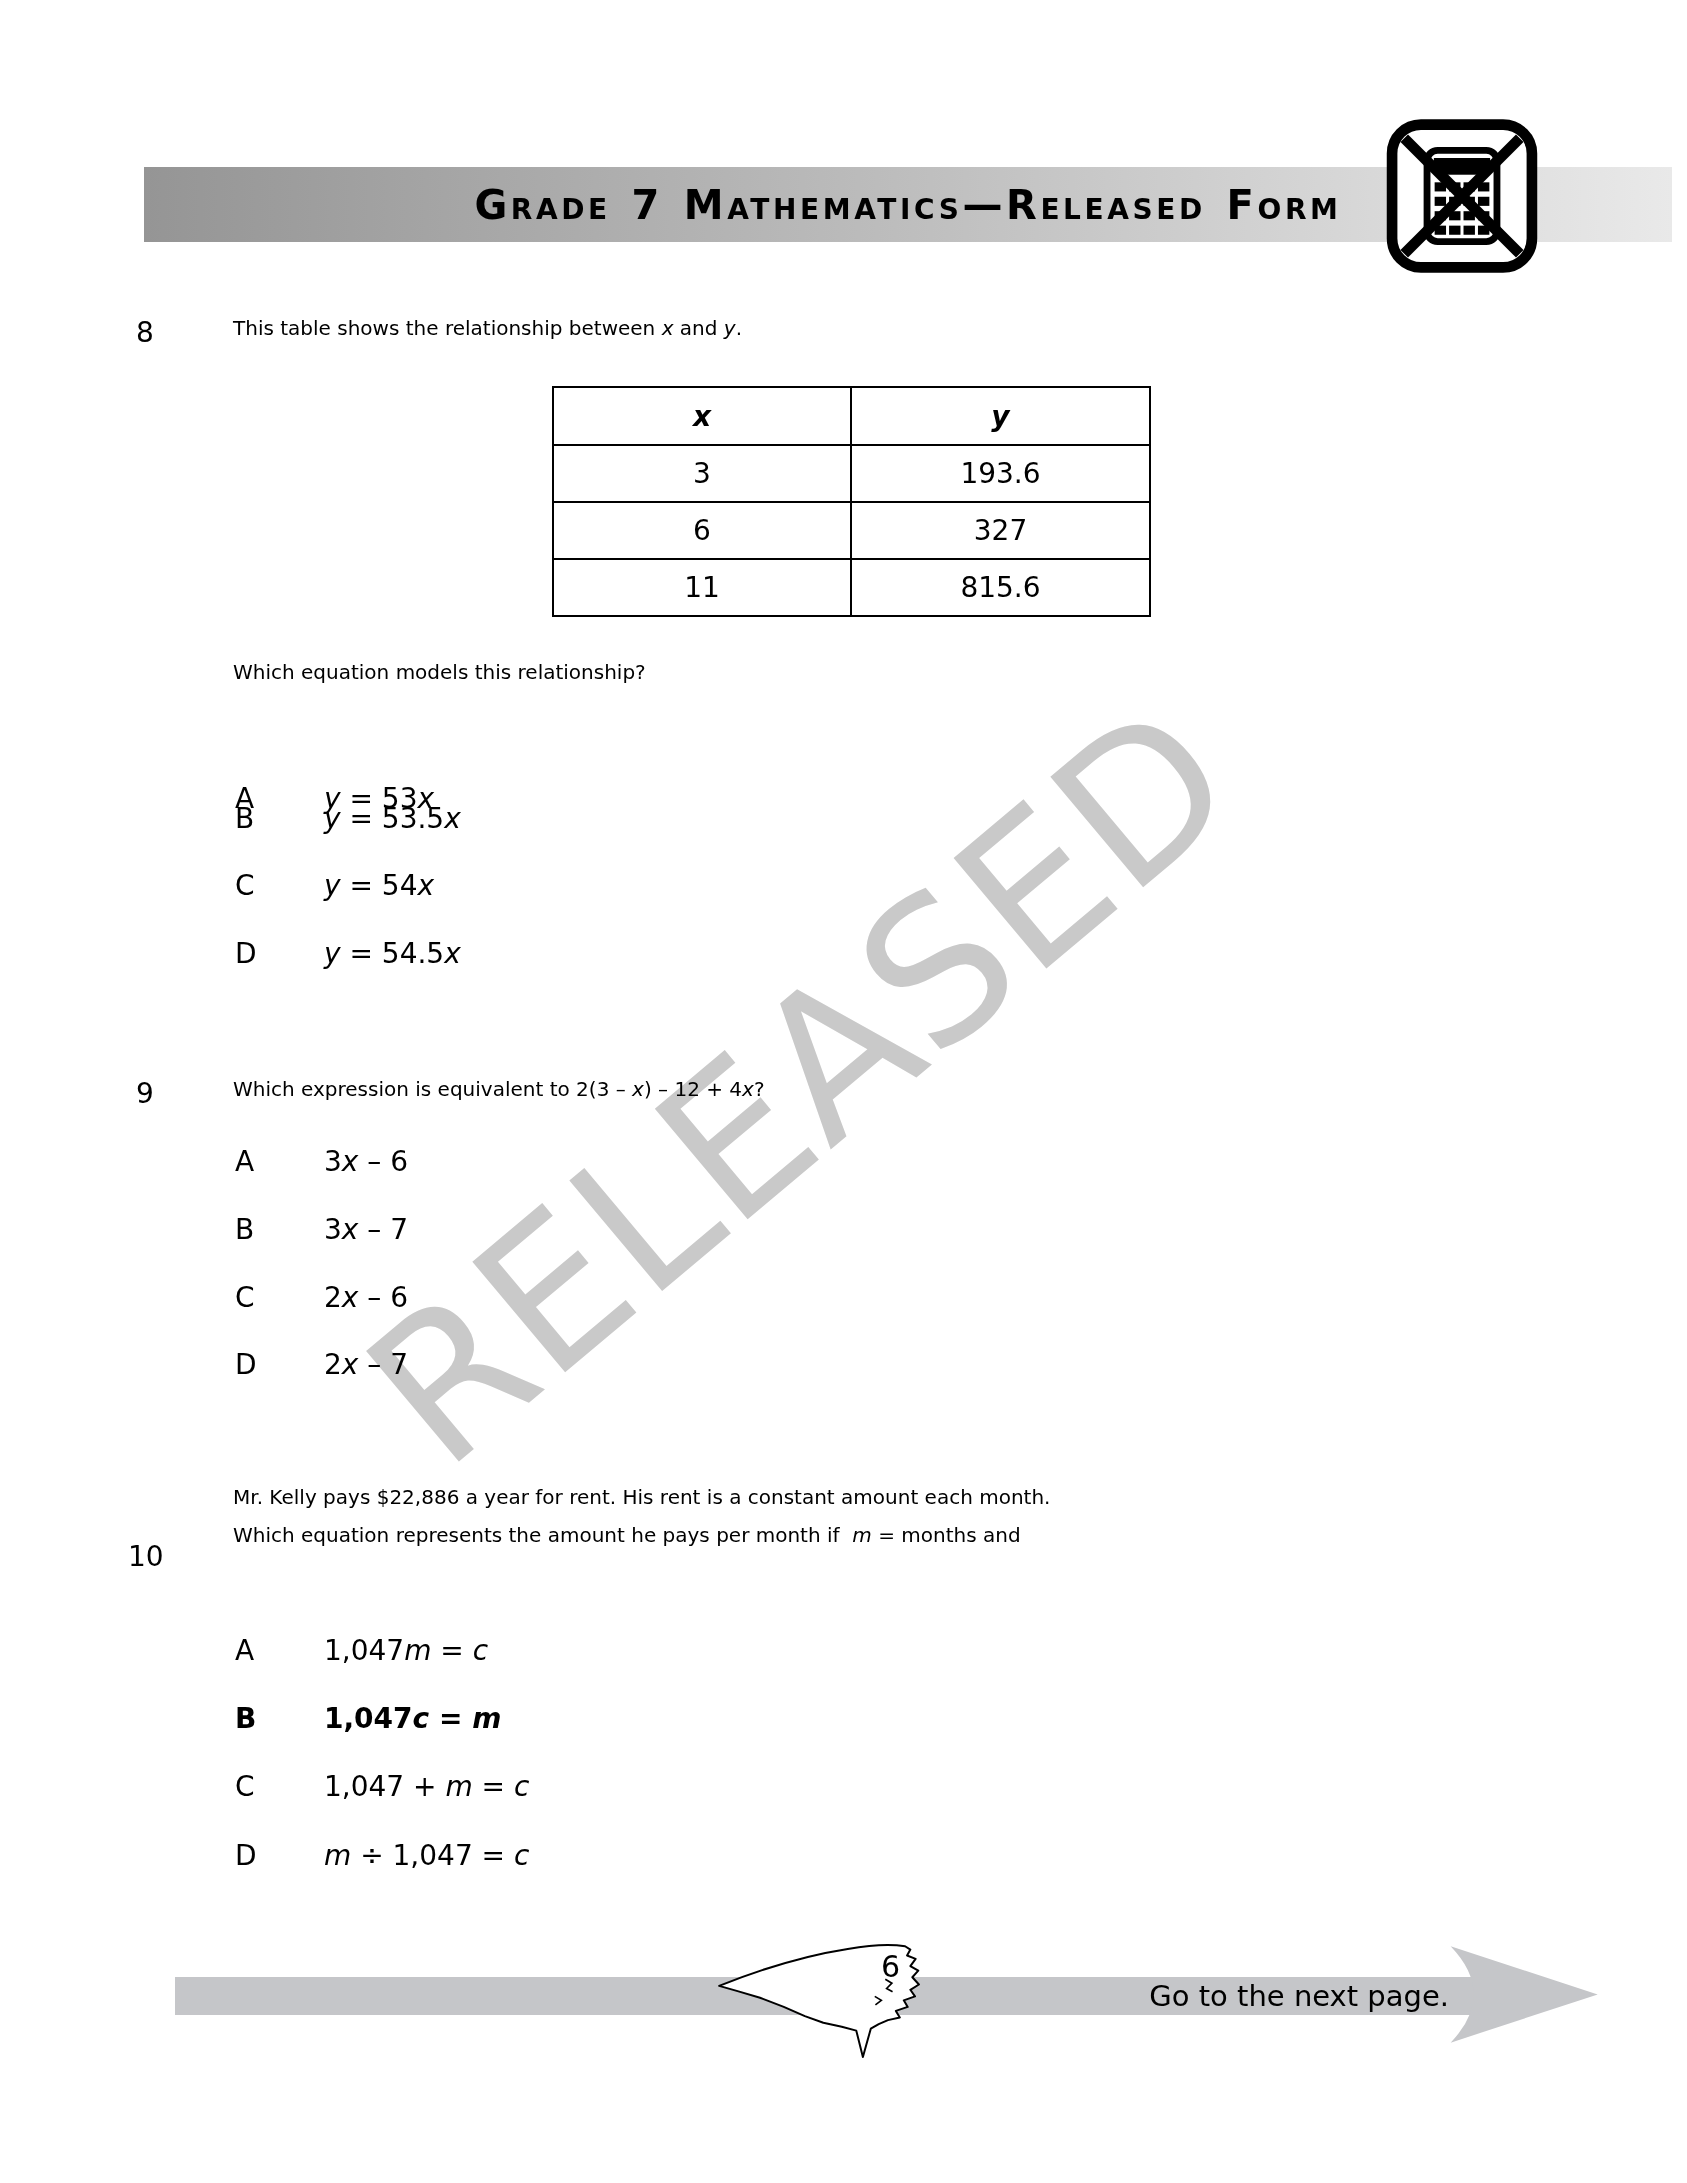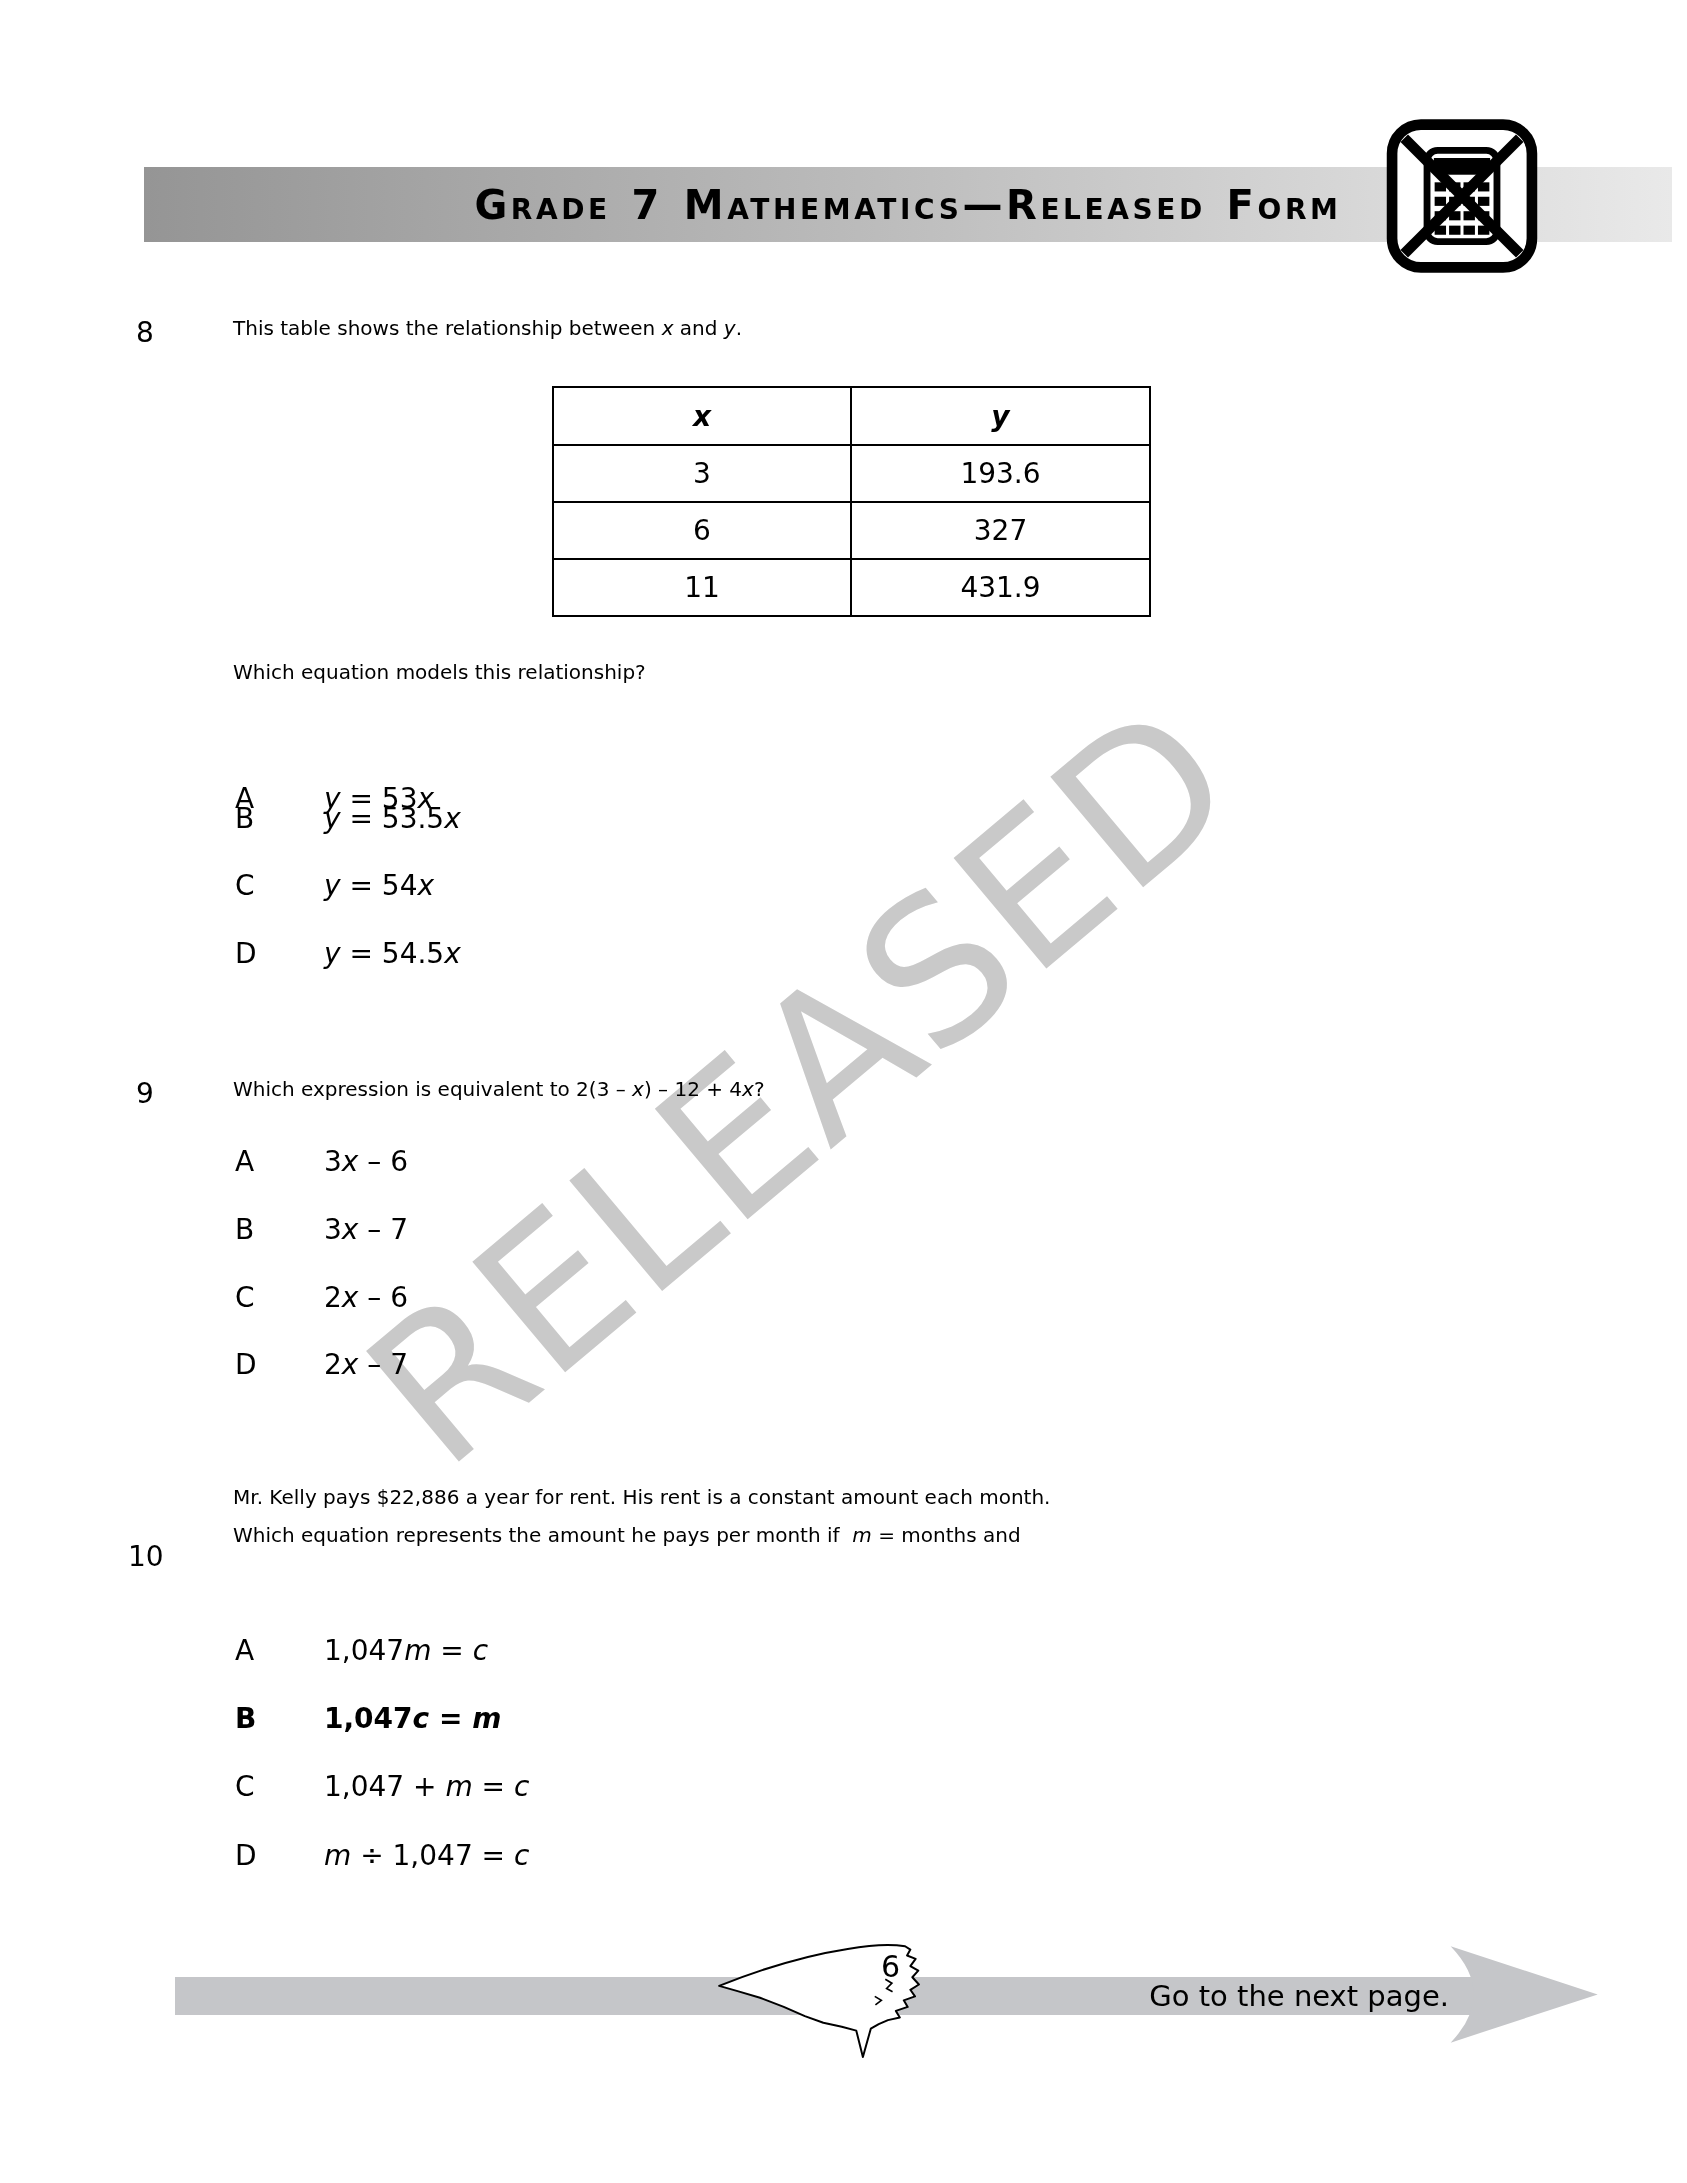--- a/index.html
+++ b/index.html
@@ -107,21 +107,21 @@
       <tr>
         <td>3</td>
         <td>193.6</td>
       </tr>
       <tr>
         <td>6</td>
         <td>327</td>
       </tr>
       <tr>
         <td>11</td>
-        <td>431.9</td>
+        <td>815.6</td>
       </tr>
     </tbody>
   </table>
 
   <div class="layer qtext" style="left:233px;top:660px;">Which equation models this relationship?</div>
 
   <div class="layer opt" style="top:762px;margin-top:20px;">
     <span class="letter">A</span><span><em>y</em> = 53<em>x</em></span>
   </div>
   <div class="layer opt" style="top:802px;">

